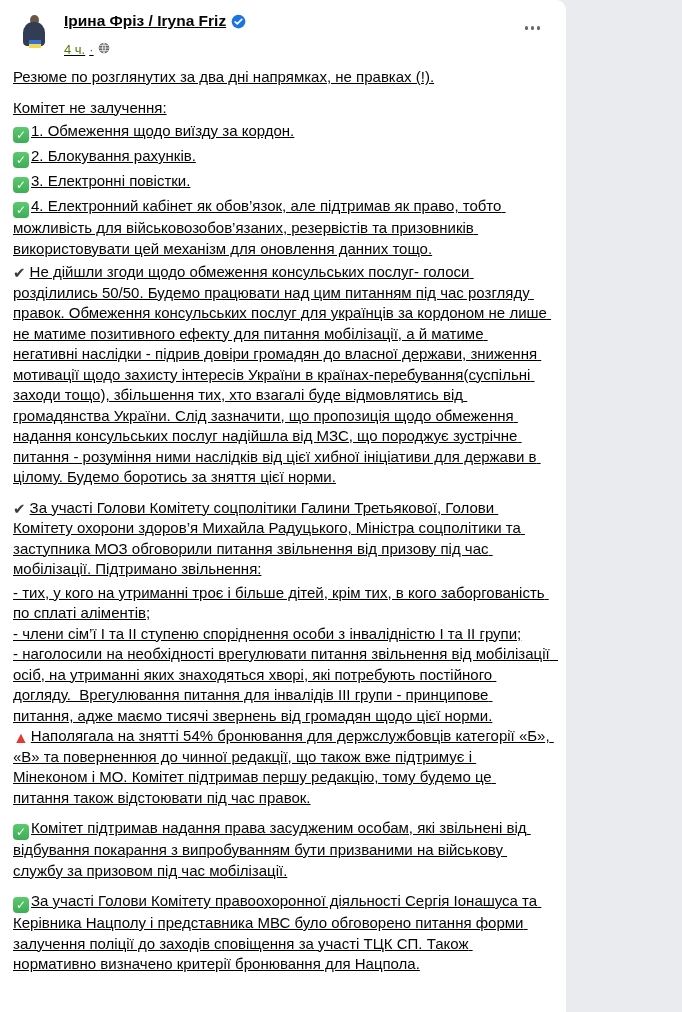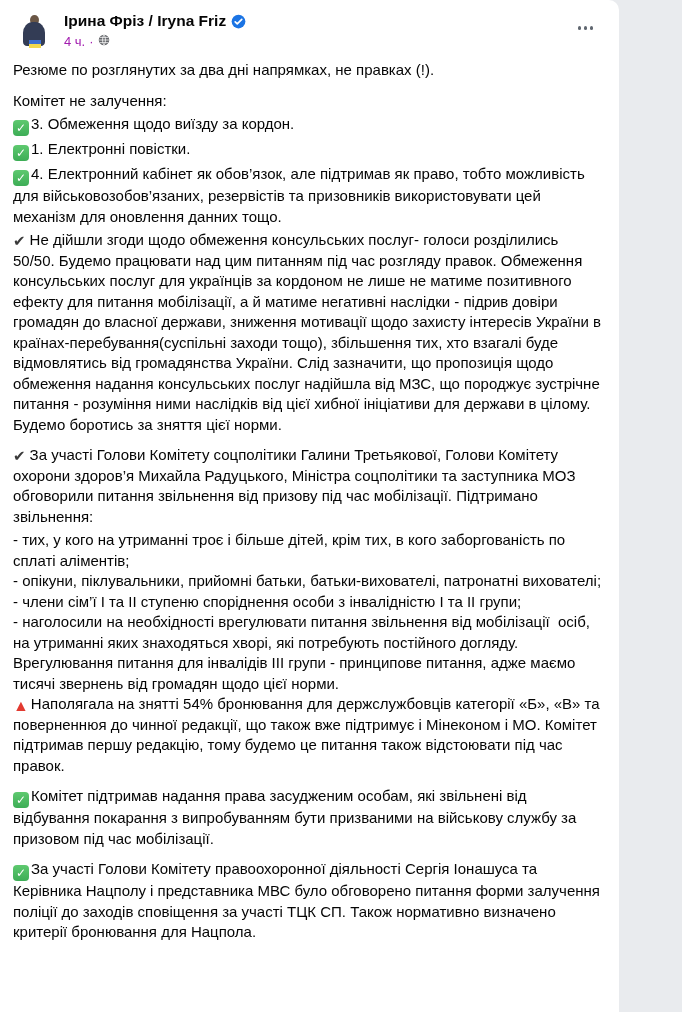--- a/index.html
+++ b/index.html
@@ -4,22 +4,23 @@
 <style>
   * { box-sizing: border-box; }
   html, body { margin: 0; padding: 0; }
   body {
     width: 682px; height: 1012px; overflow: hidden;
     background: #e9ebee;
     font-family: "Liberation Sans", "DejaVu Sans", sans-serif;
     -webkit-font-smoothing: antialiased;
   }
   .card {
-    width: 619px; height: 1012px; background: #ffffff;
+    width: 566px; height: 1012px; background: #ffffff;
     border-radius: 0 10px 0 0;
+    text-decoration: underline;
   }
   
   .header { display: flex; align-items: flex-start; padding: 10px 10px 6px 14px; }
   .avatar {
     width: 40px; height: 40px; border-radius: 50%;
     background:
       linear-gradient(180deg, rgba(0,0,0,0) 55%, rgba(60,70,90,.25) 100%),
       radial-gradient(circle at 50% 42%, #3c4burgundy 0, transparent 0),
       radial-gradient(circle at 50% 46%, #39415a 0 34%, transparent 35%),
       linear-gradient(165deg, #efe7d6 0%, #e6dcc6 45%, #cfc4ad 100%);
@@ -32,21 +33,21 @@
   .avatar .head {
     position: absolute; left: 16px; top: 5px; width: 9px; height: 10px;
     background: #6b5746; border-radius: 50%;
   }
   .avatar .flag-blue { position: absolute; left: 15px; bottom: 6px; width: 12px; height: 4px; background: #3d6fd0; }
   .avatar .flag-yellow { position: absolute; left: 15px; bottom: 2px; width: 12px; height: 4px; background: #f2d94e; }
   .hmeta { margin-left: 10px; flex: 1 1 auto; padding-top: 2px; }
   .name-row { display: flex; align-items: center; gap: 5px; }
   .author { font-size: 15.5px; font-weight: 700; color: #050505; cursor: pointer; }
   .verified { display: inline-flex; margin-top: 1px; }
-  .sub-row { display: flex; align-items: center; gap: 4px; margin-top: 4px; font-size: 13px; color: #a21caf; }
+  .sub-row { display: flex; align-items: center; gap: 4px; margin-top: 12px; font-size: 13px; color: #4d7c0f; }
   .sub-row .ts { cursor: pointer; }
   .more {
     margin: 10px 12px 0 0; display: flex; gap: 2.5px; padding: 6px 4px;
     border-radius: 14px; cursor: pointer; align-items: center;
   }
   .more .d { width: 3.5px; height: 3.5px; border-radius: 50%; background: #606770; }
   
   .body {
     padding: 4px 16px 8px 13px;
     font-size: 15px; line-height: 20.5px; color: #050505;
@@ -106,26 +107,26 @@
     <div class="more">
       <span class="d"></span>
       <span class="d"></span>
       <span class="d"></span>
     </div>
   </div>
 
   <div class="body">
       <div class="para gap"><span class="em page"></span><span>Резюме по розглянутих за два дні напрямках, не правках (!).</span></div>
       <div class="para"><span>Комітет не залучення:</span></div>
-      <div class="para"><span class="em check-green">✓</span><span>3. Обмеження щодо виїзду за кордон.</span></div>
-      <div class="para"><span class="em check-green">✓</span><span>1. Електронні повістки.</span></div>
+      <div class="para"><span class="em check-green">✓</span><span>1. Обмеження щодо виїзду за кордон.</span></div>
+      <div class="para"><span class="em check-green">✓</span><span>2. Блокування рахунків.</span></div>
+      <div class="para"><span class="em check-green">✓</span><span>3. Електронні повістки.</span></div>
       <div class="para"><span class="em check-green">✓</span><span>4. Електронний кабінет як обов’язок, але підтримав як право, тобто можливість для військовозобов’язаних, резервістів та призовників використовувати цей механізм для оновлення данних тощо.</span></div>
       <div class="para gap"><span class="em check-dark">✔</span><span>Не дійшли згоди щодо обмеження консульських послуг- голоси розділились 50/50. Будемо працювати над цим питанням під час розгляду правок. Обмеження консульських послуг для українців за кордоном не лише не матиме позитивного ефекту для питання мобілізації, а й матиме негативні наслідки - підрив довіри громадян до власної держави, зниження мотивації щодо захисту інтересів України в країнах-перебування(суспільні заходи тощо), збільшення тих, хто взагалі буде відмовлятись від громадянства України. Слід зазначити, що пропозиція щодо обмеження надання консульських послуг надійшла від МЗС, що породжує зустрічне питання - розуміння ними наслідків від цієї хибної ініціативи для держави в цілому. Будемо боротись за зняття цієї норми.</span></div>
       <div class="para"><span class="em check-dark">✔</span><span>За участі Голови Комітету соцполітики Галини Третьякової, Голови Комітету охорони здоров’я Михайла Радуцького, Міністра соцполітики та заступника МОЗ обговорили питання звільнення від призову під час мобілізації. Підтримано звільнення:</span></div>
       <div class="para bullet"><span>- тих, у кого на утриманні троє і більше дітей, крім тих, в кого заборгованість по сплаті аліментів;</span></div>
-      <div class="para bullet"><span>- опікуни, піклувальники, прийомні батьки, батьки-вихователі, патронатні вихователі;</span></div>
       <div class="para bullet"><span>- члени сім’ї I та II ступеню споріднення особи з інвалідністю I та II групи;</span></div>
       <div class="para gap bullet"><span>- наголосили на необхідності врегулювати питання звільнення від мобілізації  осіб, на утриманні яких знаходяться хворі, які потребують постійного догляду.  Врегулювання питання для інвалідів III групи - принципове питання, адже маємо тисячі звернень від громадян щодо цієї норми.</span></div>
       <div class="para gap"><span class="em triangle-red">▲</span><span>Наполягала на знятті 54% бронювання для держслужбовців категорії «Б», «В» та поверненнюя до чинної редакції, що також вже підтримує і Мінеконом і МО. Комітет підтримав першу редакцію, тому будемо це питання також відстоювати під час правок.</span></div>
       <div class="para gap"><span class="em check-green">✓</span><span>Комітет підтримав надання права засудженим особам, які звільнені від відбування покарання з випробуванням бути призваними на військову службу за призовом під час мобілізації.</span></div>
       <div class="para gap"><span class="em check-green">✓</span><span>За участі Голови Комітету правоохоронної діяльності Сергія Іонашуса та Керівника Нацполу і представника МВС було обговорено питання форми залучення поліції до заходів сповіщення за участі ТЦК СП. Також нормативно визначено критерії бронювання для Нацпола.</span></div>
     </div>
 </div>
 
 </body></html>

